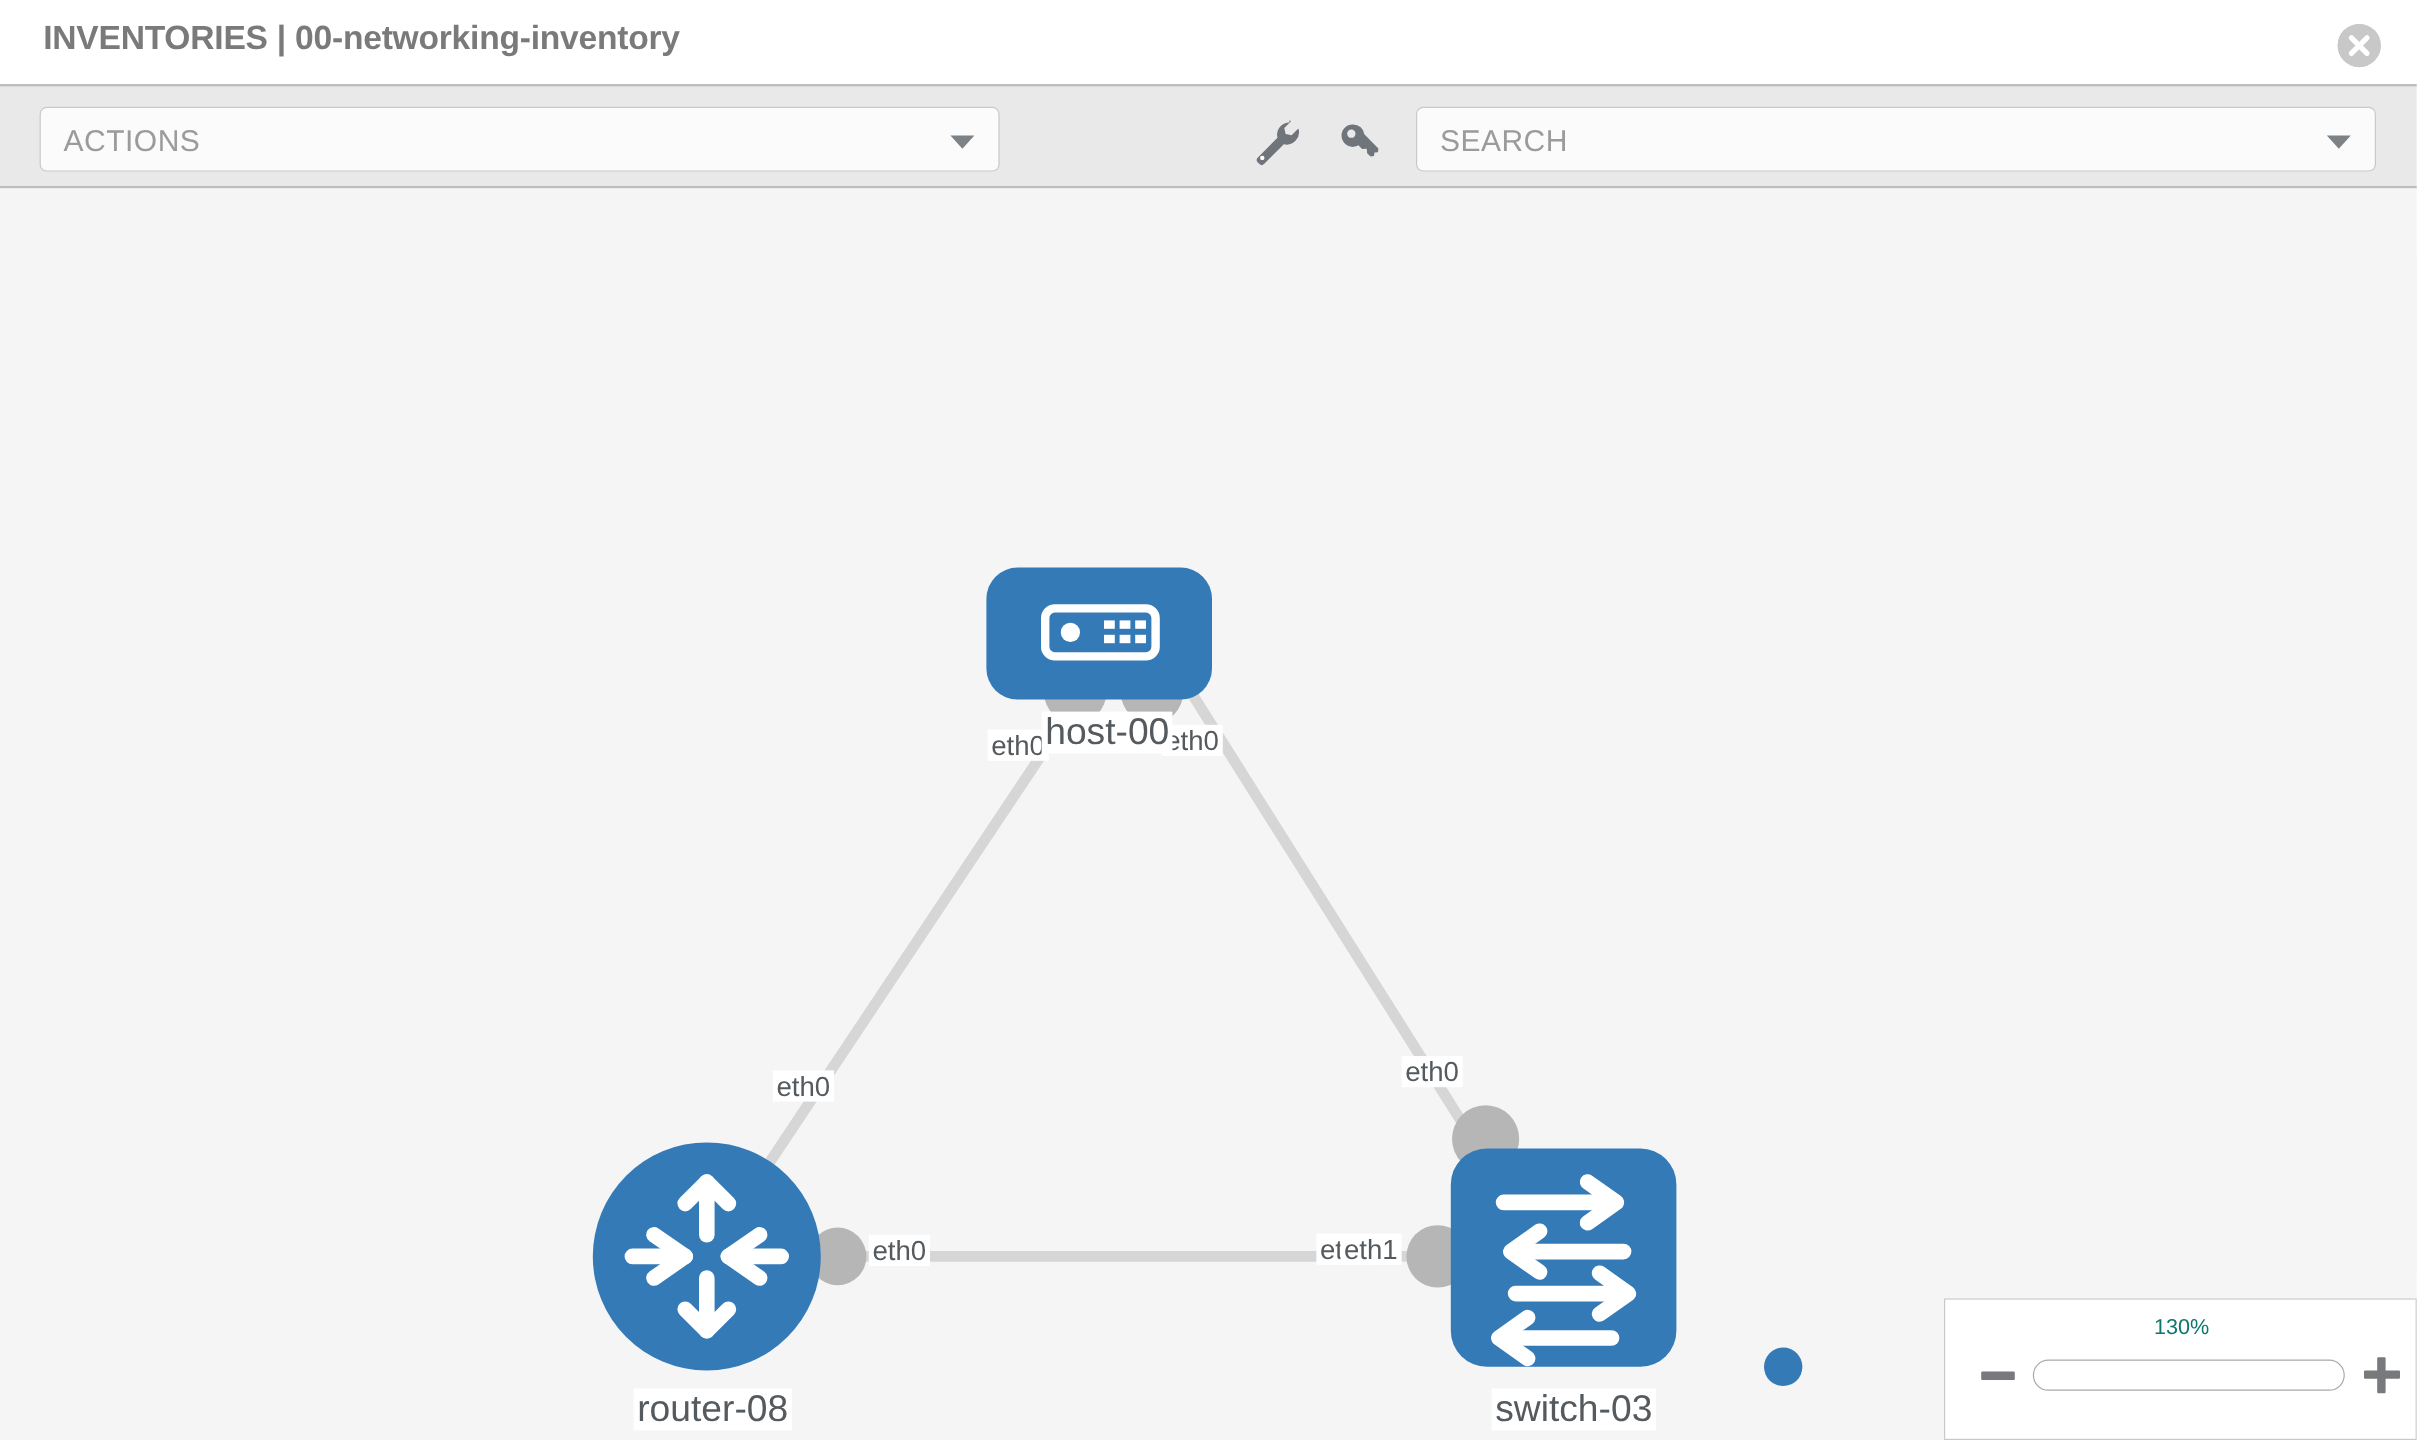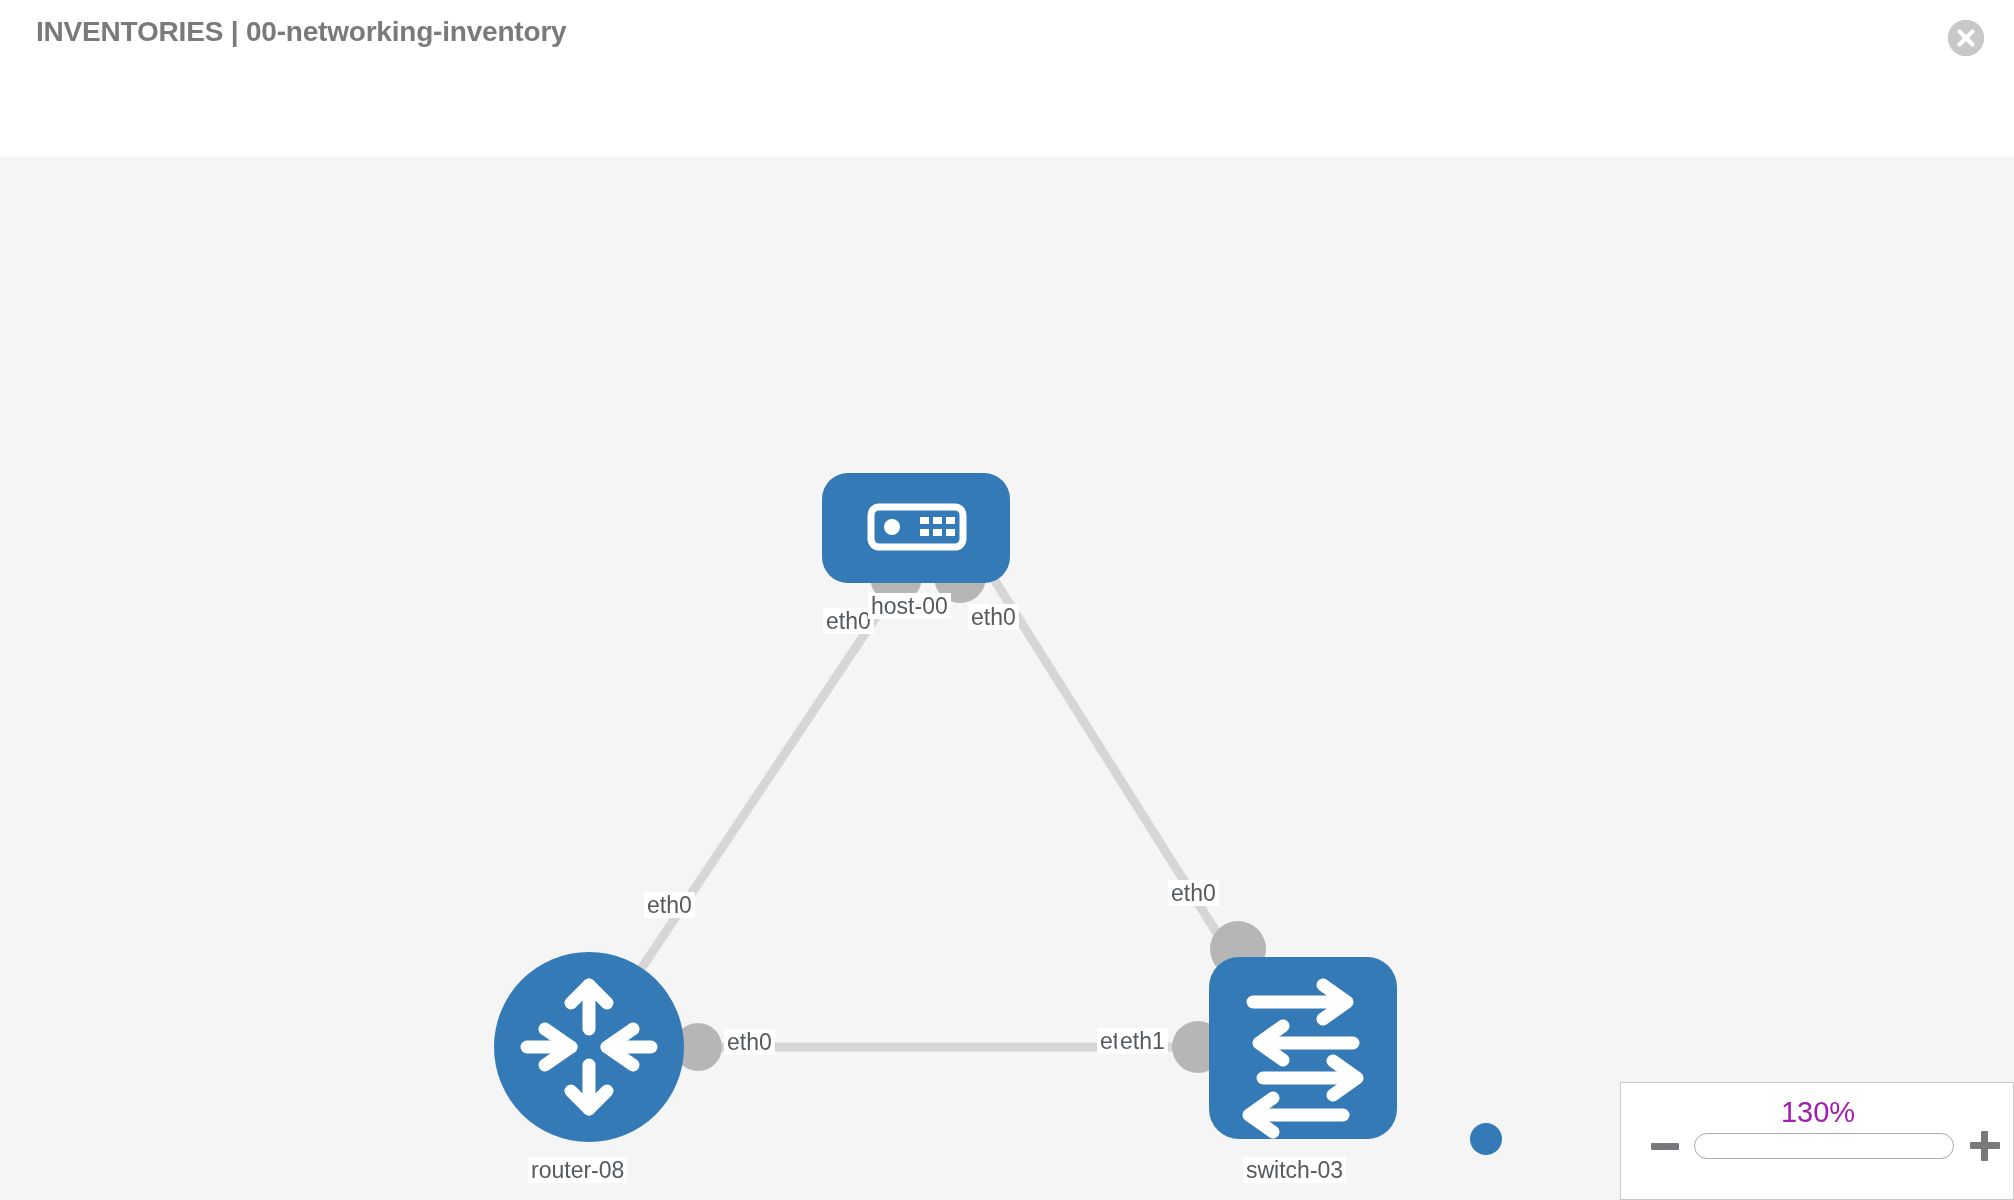--- a/index.html
+++ b/index.html
@@ -94,34 +94,34 @@
   .topo-svg { position: absolute; left: 0; top: 0; }
 
   
   .nlabel {
     position: absolute;
     background: #ffffff;
     color: #555a5e;
     white-space: nowrap;
     line-height: 1.05;
   }
-  .node-name { font-size: 23px; padding: 1px 3px; }
+  .node-name { font-size: 31px; padding: 1px 3px; }
   .iface     { font-size: 23px; padding: 1px 3px; }
 
   
   .zoom-panel {
     position: absolute; left: 1620px; top: 1082px;
     width: 394px; height: 118px;
     background: #ffffff;
     border: 1px solid #c9c9c9;
   }
   .zoom-pct {
     position: absolute; left: 0; top: 13px;
     width: 394px; text-align: center;
-    font-size: 29px; color: #a21caf;
+    font-size: 18px; color: #0f766e;
   }
   .zoom-minus {
     position: absolute; left: 30px; top: 60px;
     width: 28px; height: 7px; background: #77797c;
     border-radius: 1px; cursor: pointer;
   }
   .zoom-track {
     position: absolute; left: 73px; top: 50px;
     width: 260px; height: 26px;
     background: #ffffff;
@@ -154,20 +154,46 @@
   <div class="header">
     <div class="header-title">INVENTORIES | 00-networking-inventory</div>
     <div class="close-btn">
       <svg width="36" height="36" viewBox="0 0 36 36">
         <circle cx="18" cy="18" r="18" fill="#c8c8c8"></circle>
         <path d="M11.5 11.5 L24.5 24.5 M24.5 11.5 L11.5 24.5" stroke="#ffffff" stroke-width="4.4" stroke-linecap="round"></path>
       </svg>
     </div>
   </div>
 
+  <div class="toolbar">
+
+    <div class="actions-select">
+      <span class="actions-label">ACTIONS</span>
+      <span class="caret"></span>
+    </div>
+
+    <div class="tool-icon tool-wrench">
+      <svg width="44" height="44" viewBox="0 0 24 24">
+        <path d="M17.7 3.3a5.6 5.6 0 0 0-5.4 7.0L3.4 19.2a1.6 1.6 0 0 0 0 2.3l.6.6a1.6 1.6 0 0 0 2.3 0l8.9-8.9a5.6 5.6 0 0 0 6.6-7.2l-3.1 3.1-2.7-.6-.6-2.7 3.1-3.1a5.6 5.6 0 0 0-.8-.4z" fill="#6f757b"></path>
+        <circle cx="5.4" cy="19.4" r="1.0" fill="#ffffff"></circle>
+      </svg>
+    </div>
+
+    <div class="tool-icon tool-key">
+      <svg width="44" height="44" viewBox="0 0 24 24">
+        <path d="M8.3 4.2a5.1 5.1 0 1 0 2.6 9.5l1.7 1.7 2.1-.2.2 2.1 1.5 1.5 1.6-.2.2-1.6 1.6-.2.2-1.7-6.4-6.4A5.1 5.1 0 0 0 8.3 4.2z" fill="#6f757b"></path>
+        <circle cx="7.7" cy="8.4" r="1.9" fill="#e9e9e9"></circle>
+      </svg>
+    </div>
+
+    <div class="search-box">
+      <span class="search-label">SEARCH</span>
+      <span class="caret"></span>
+    </div>
+  </div>
 
   <div class="canvas">
 
     <svg class="topo-svg" width="2014" height="1043">
 
       <g>
         <line x1="916" y1="400" x2="589" y2="890" stroke="#d6d6d6" stroke-width="9"></line>
         <line x1="980" y1="400" x2="1232" y2="800" stroke="#d6d6d6" stroke-width="9"></line>
         <line x1="700" y1="890" x2="1200" y2="890" stroke="#d6d6d6" stroke-width="9"></line>
       </g>

